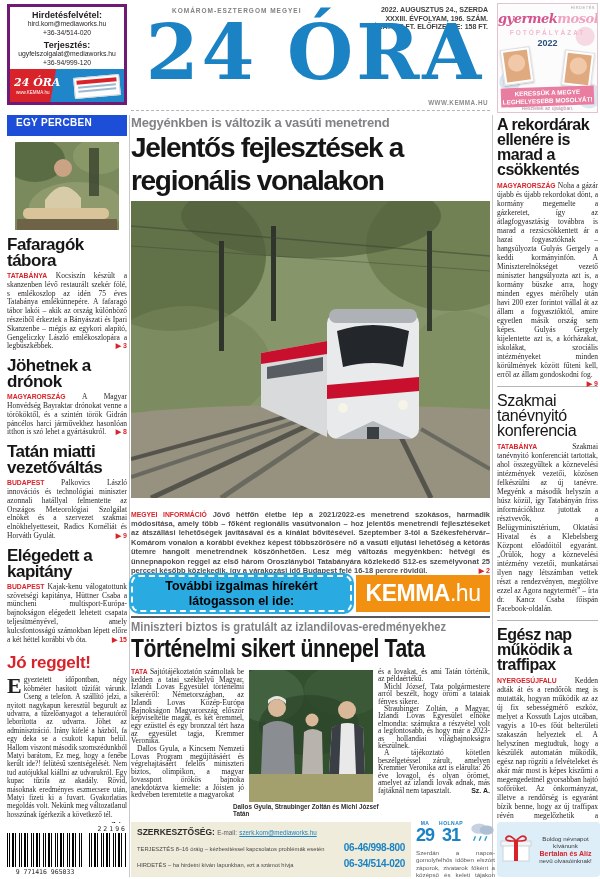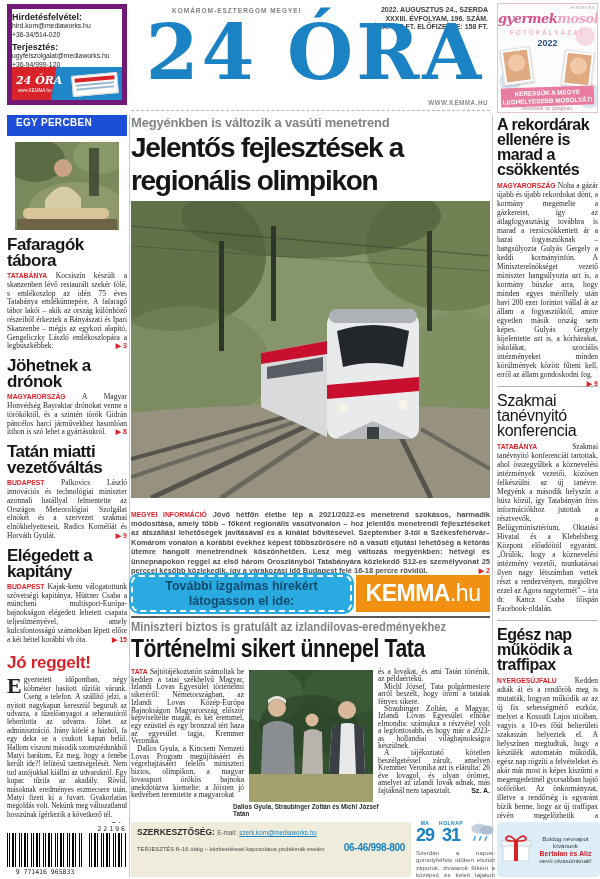--- a/index.html
+++ b/index.html
@@ -1,18 +1,18 @@
 <!DOCTYPE html>
 <html><head>
 <meta charset="utf-8">
 <style>
   html,body{margin:0;padding:0;}
   body{width:600px;height:879px;position:relative;background:#fff;font-family:"Liberation Sans",sans-serif;color:#231f20;overflow:hidden;}
   
-  .left-ad{position:absolute;left:7px;top:4px;width:120px;height:101px;border:5px solid #701a75;box-sizing:border-box;}
+  .left-ad{position:absolute;left:7px;top:4px;width:120px;height:101px;border:3px solid #701a75;box-sizing:border-box;text-align:center;}
   .la-title{font-size:9px;font-weight:bold;margin-top:3px;}
   .la-line{font-size:6.8px;color:#231f20;line-height:8.5px;}
   .la-link{font-size:6.8px;color:#231f20;text-decoration:none;display:block;line-height:8.5px;}
   .la-logo{position:absolute;bottom:0;left:0;right:0;height:33px;background:linear-gradient(100deg,#d8232a 0 38%,#1f86c9 39%);}
   .la-logo-24{position:absolute;left:4px;top:7px;color:#fff;font-weight:bold;font-style:italic;font-size:11px;font-family:"DejaVu Serif",serif;}
   .la-logo-site{position:absolute;left:6px;top:21px;color:#fff;font-size:4.5px;}
   .la-paper{position:absolute;right:4px;top:7px;width:44px;height:19px;background:#fdfdfd;border:1px solid #d6d6d6;transform:rotate(-5deg);}
   .la-paper i{display:block;height:4px;background:#d8232a;margin:2px 2px 0 2px;}
   .la-paper b{display:block;height:2px;background:#9db9d2;margin:2px 3px 0 3px;}
   .mh-region{position:absolute;left:172px;top:7px;font-size:6.5px;font-weight:bold;color:#808285;letter-spacing:1px;}
@@ -39,21 +39,21 @@
   .tata-rule{position:absolute;left:131px;top:616px;width:359px;height:2px;background:#58595b;}
   
   .lead-kicker{position:absolute;left:131px;top:115px;font-size:13px;font-weight:bold;color:#808285;letter-spacing:-.2px;}
   .lead-headline{position:absolute;left:131px;top:131px;width:359px;font-size:28px;line-height:33px;font-weight:bold;color:#161616;letter-spacing:-1.3px;}
   .lead-photo{position:absolute;left:131px;top:201px;width:359px;height:297px;overflow:hidden;}
   .lead-caption{position:absolute;left:131px;top:502px;width:359px;font-size:7.5px;line-height:9.4px;font-weight:bold;color:#4d4d4f;text-align:justify;}
   .dl{color:#d8232a;font-weight:bold;font-family:"Liberation Sans",sans-serif;font-size:6.8px;}
   .pref{float:right;color:#d8232a;font-weight:bold;font-family:"Liberation Sans",sans-serif;font-size:7px;}
   
   .kemma{position:absolute;left:131px;top:575px;width:359px;height:37px;display:flex;}
-  .kb-left{flex:0 0 221px;background:#29abe2;border:2px dashed #fff;box-shadow:0 0 0 2px #29abe2;border-radius:8px;box-sizing:border-box;color:#0c4a6e;font-weight:bold;font-size:12.5px;line-height:15px;text-align:center;padding-top:2px;}
+  .kb-left{flex:0 0 221px;background:#29abe2;border:2px dashed #fff;box-shadow:0 0 0 2px #29abe2;border-radius:8px;box-sizing:border-box;color:#000000;font-weight:bold;font-size:12.5px;line-height:15px;text-align:center;padding-top:2px;}
   .kb-right{flex:1;margin-left:4px;background:#f29111;color:#fff;text-align:center;line-height:37px;font-size:23px;letter-spacing:-.5px;}
   .kb-right .kb-brand{font-weight:bold;}
   
   .tata-kicker{position:absolute;left:131px;top:620px;font-size:12px;font-weight:bold;color:#808285;white-space:nowrap;transform:scaleX(.93);transform-origin:0 0;}
   .tata-headline{position:absolute;left:131px;top:634px;font-size:25px;font-weight:bold;color:#161616;letter-spacing:-.5px;white-space:nowrap;transform:scaleX(.85);transform-origin:0 0;}
   .tata-cols{position:absolute;left:131px;top:668px;width:359px;height:150px;display:flex;overflow:hidden;}
   .t-col{font-family:"Liberation Serif",serif;font-size:7.5px;line-height:7.7px;text-align:justify;}
   .t-col p{margin:0;}
   .t-col p+p{text-indent:6px;}
   .t-col1{width:113px;}
@@ -145,21 +145,21 @@
     </div>
   <div class="ra-slogan">KERESSÜK A MEGYE LEGHELYESEBB MOSOLYÁT!</div>
   <div class="ra-note">Részletek az újságban.</div>
 </div>
 
 <div class="vrule" style="left:129px;"></div>
 <div class="vrule" style="left:492px;"></div>
 <div class="hdash"></div>
 
 <div class="lead-kicker">Megyénkben is változik a vasúti menetrend</div>
-<div class="lead-headline">Jelentős fejlesztések a regionális olimpikon</div>
+<div class="lead-headline">Jelentős fejlesztések a regionális vonalakon</div>
 
 <div class="lead-photo">
   <svg viewBox="0 0 359 297" width="359" height="297" preserveAspectRatio="none">
     <rect width="359" height="297" fill="#87966a"></rect>
     <ellipse cx="40" cy="55" rx="95" ry="75" fill="#5c6c42" opacity=".85"></ellipse>
     <ellipse cx="320" cy="45" rx="85" ry="65" fill="#6c7c4e" opacity=".8"></ellipse>
     <ellipse cx="180" cy="15" rx="130" ry="42" fill="#51603c" opacity=".7"></ellipse>
     <ellipse cx="55" cy="165" rx="85" ry="60" fill="#76865a" opacity=".6"></ellipse>
     <ellipse cx="330" cy="180" rx="60" ry="70" fill="#7d8c5e" opacity=".6"></ellipse>
     <path d="M0 297 L0 212 Q120 198 359 208 L359 297 Z" fill="#97917f"></path>
@@ -234,20 +234,24 @@
 <div class="footer-box">
   <div class="fb-r1">
     <span>SZERKESZTŐSÉG:</span>
     <span class="sm">E-mail:</span>
     <a>szerk.kom@mediaworks.hu</a>
   </div>
   <div class="fb-row">
     <span class="fb-label">TERJESZTÉS 8–16 óráig – kézbesítéssel kapcsolatos problémák esetén</span>
     <span class="fb-phone">06-46/998-800</span>
   </div>
+  <div class="fb-row">
+    <span class="fb-label">HIRDETÉS – ha hirdetni kíván lapunkban, ezt a számot hívja</span>
+    <span class="fb-phone">06-34/514-020</span>
+  </div>
 </div>
 
 <div class="weather">
   <div class="w-top">
     <div class="w-block">
       <div class="w-label">MA</div>
       <div class="w-temp">29</div>
     </div>
     <div class="w-block">
       <div class="w-label">HOLNAP</div>

